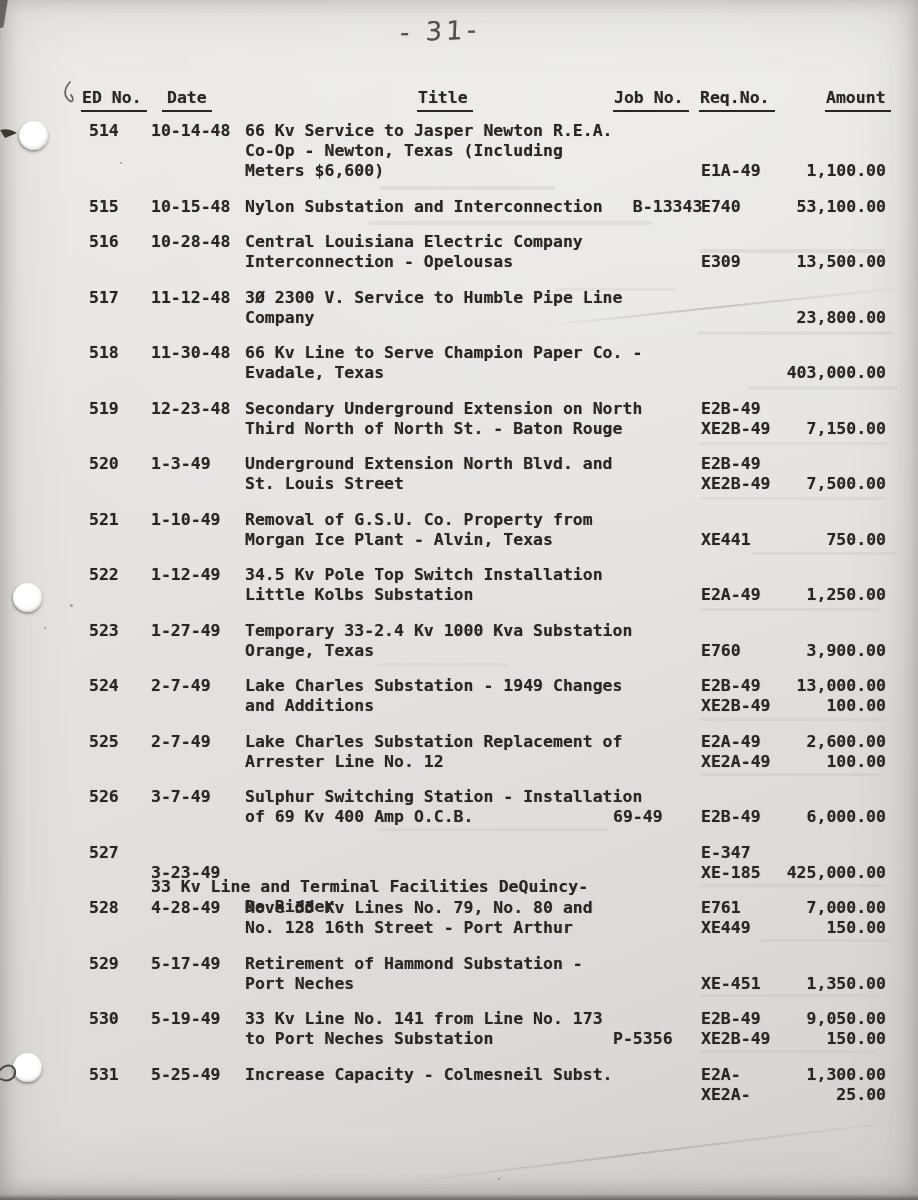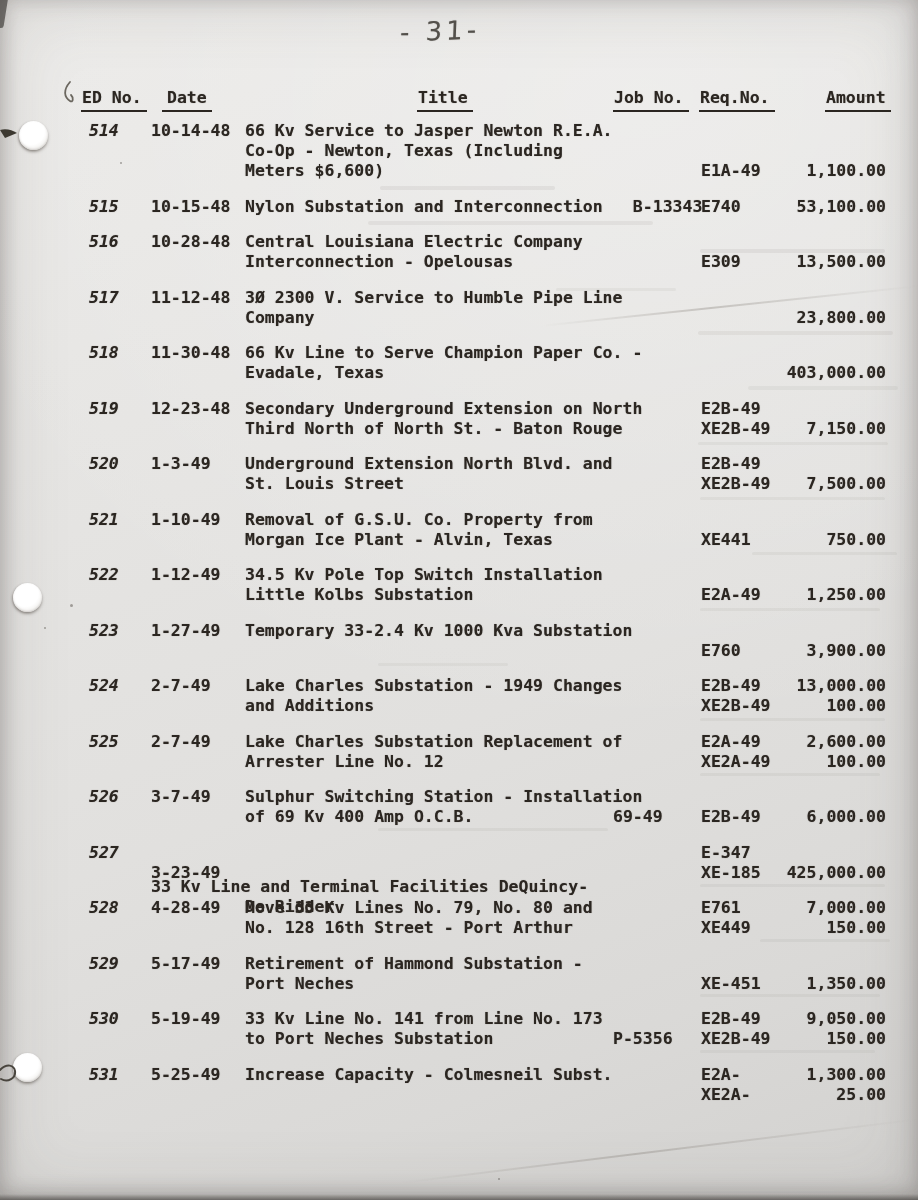--- a/index.html
+++ b/index.html
@@ -47,21 +47,21 @@
   .h-date{left:162px;padding-left:5px;}
   .h-title{left:417px;}
   .h-job{left:613px;}
   .h-req{left:699px;}
   .h-amount{left:825px;}
   
   .rows{position:absolute;left:0;top:121px;width:918px;}
   .row{position:relative;margin-bottom:15.5px;}
   .cell{position:absolute;top:0;}
   .cell .line{height:20px;white-space:pre;}
-  .c-ed{left:89px;width:55px;font-style:italic;}
+  .c-ed{left:89px;width:55px;}
   .c-date{left:151px;width:92px;}
   .c-title{left:245px;width:460px;}
   .c-job{left:613px;width:92px;}
   .c-req{left:701px;width:88px;}
   .c-amount{left:766px;width:120px;text-align:right;}
   .c-title .line.outdent{margin-left:-94px;margin-top:34px;}
   
   .hole{
     position:absolute;width:29px;height:29px;border-radius:50%;
     background:radial-gradient(circle at 42% 36%, #ffffff 52%, #f4f3f1 72%, #e7e6e4 100%);
@@ -340,20 +340,21 @@
         <div class="cell c-ed">
           <div class="line">523</div>
           <div class="line"></div>
         </div>
         <div class="cell c-date">
           <div class="line">1-27-49</div>
           <div class="line"></div>
         </div>
         <div class="cell c-title">
           <div class="line">Temporary 33-2.4 Kv 1000 Kva Substation</div>
+          <div class="line">Orange, Texas</div>
         </div>
         <div class="cell c-job">
           <div class="line"></div>
           <div class="line"></div>
         </div>
         <div class="cell c-req">
           <div class="line"></div>
           <div class="line">E760</div>
         </div>
         <div class="cell c-amount">

